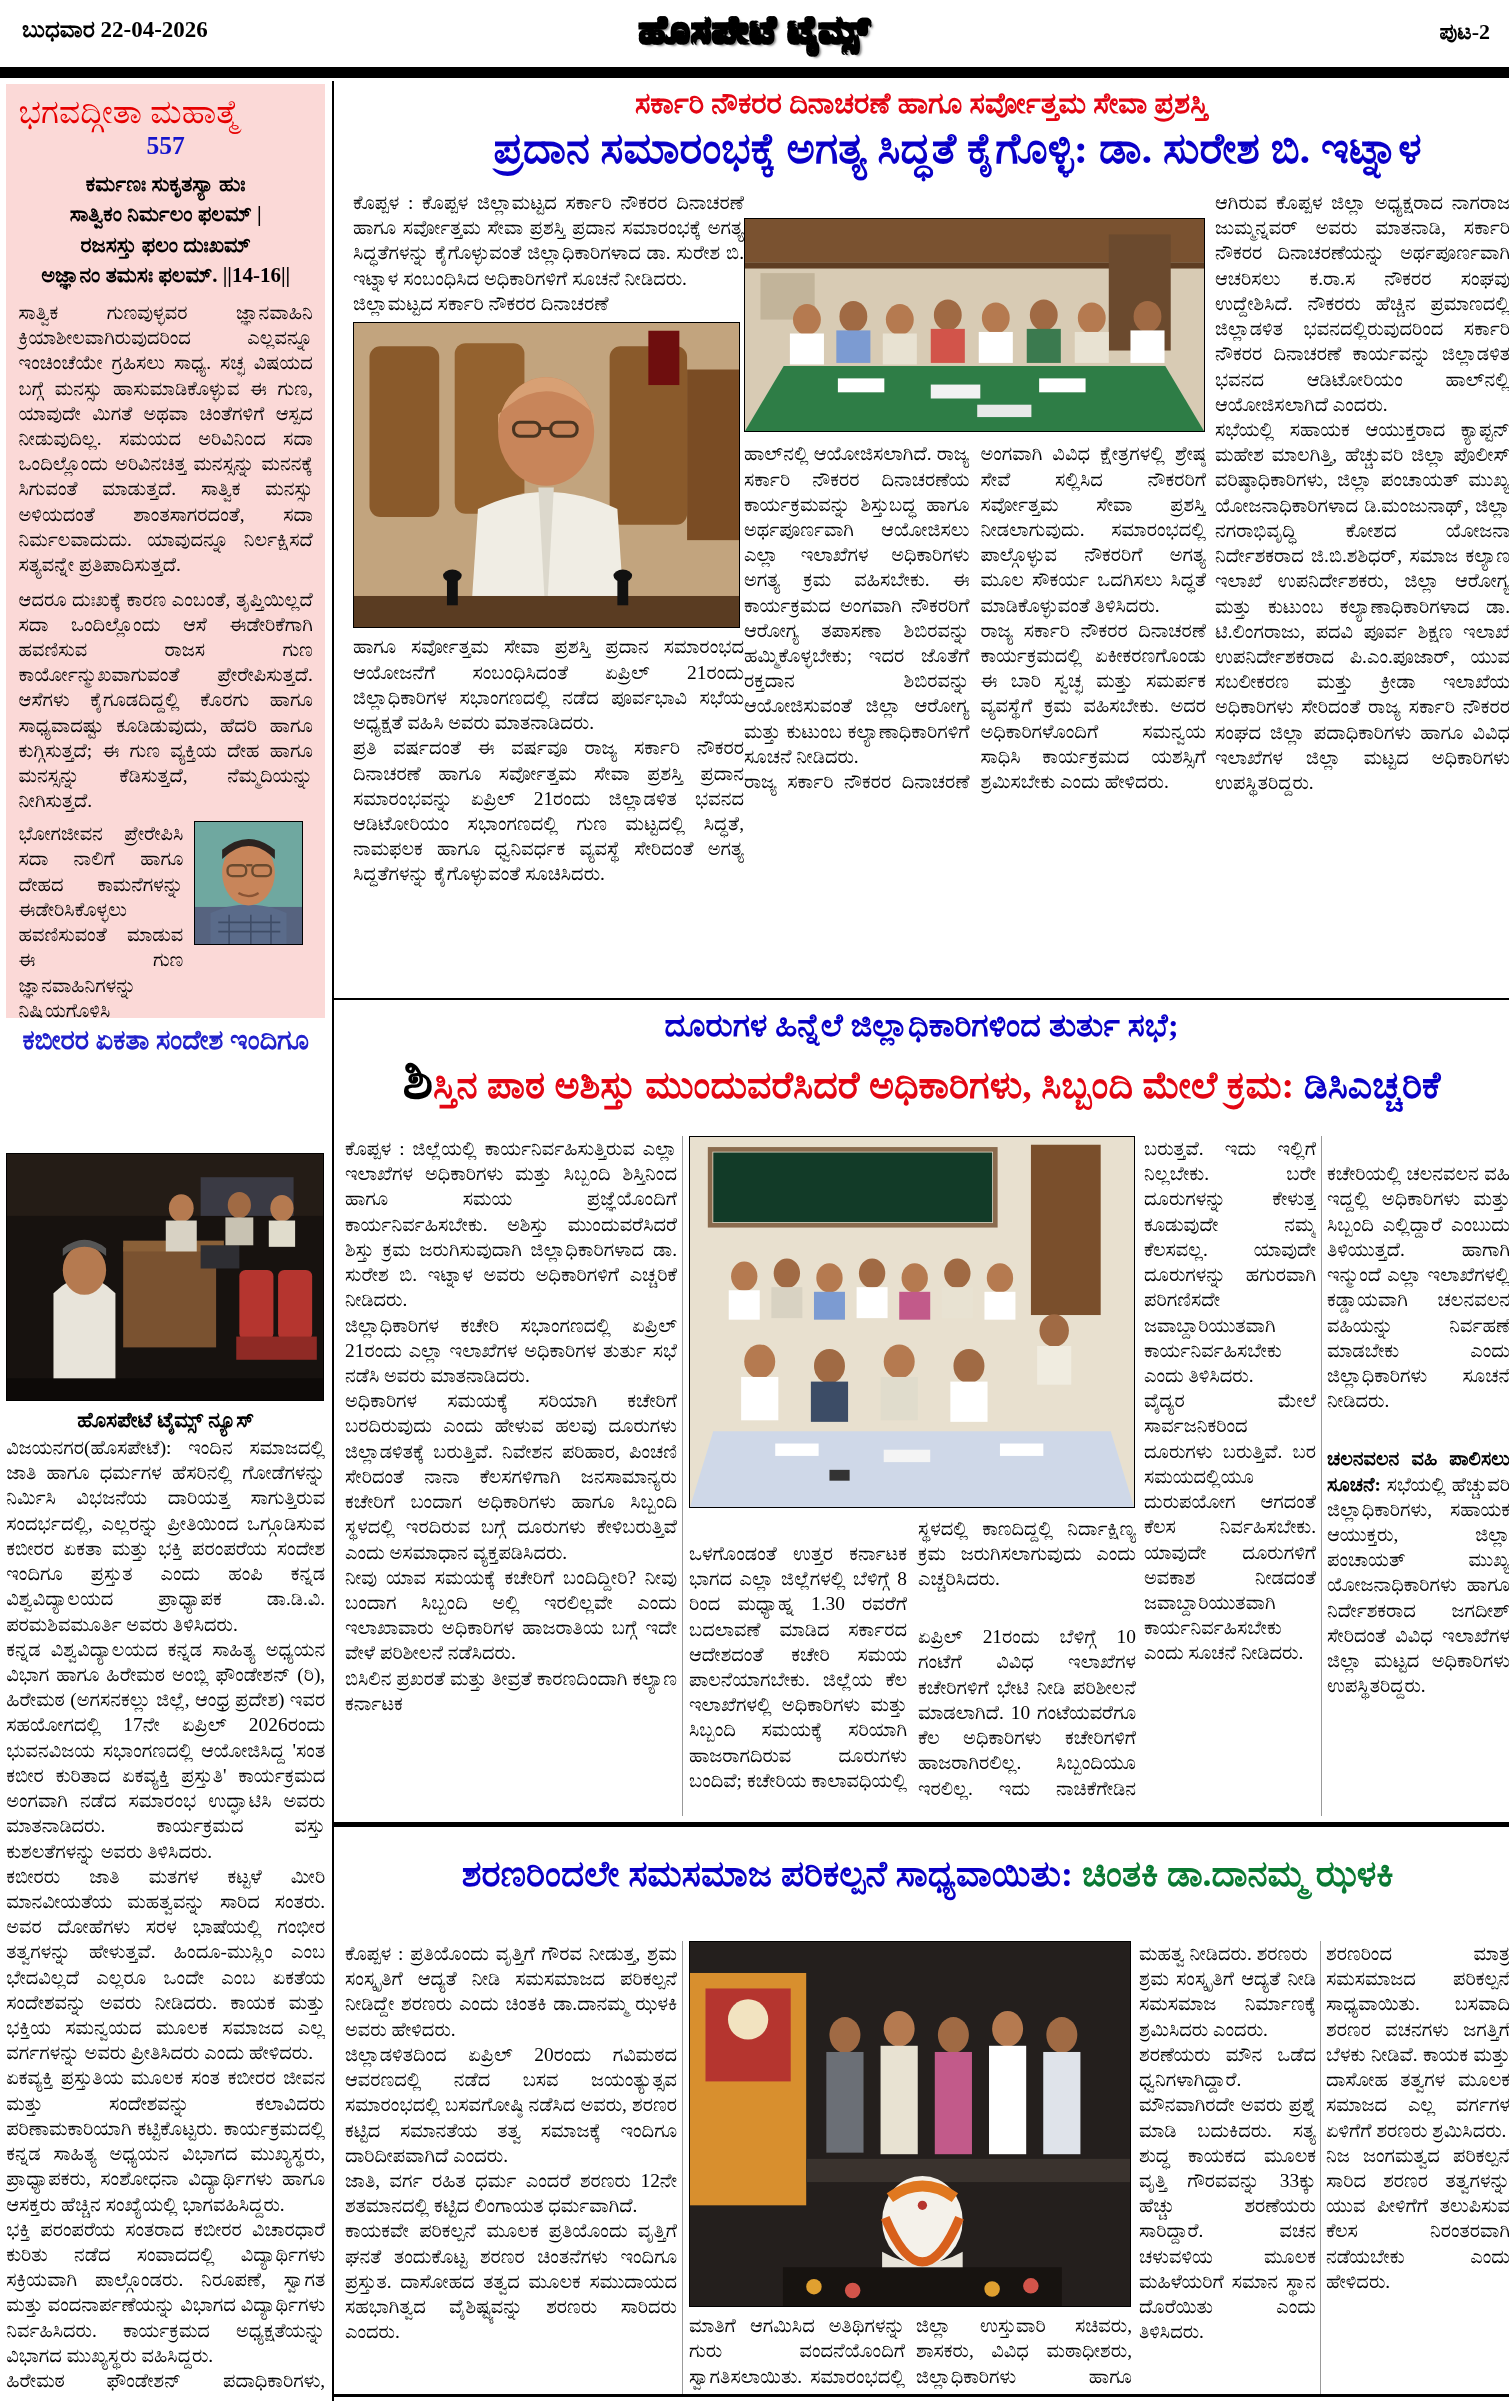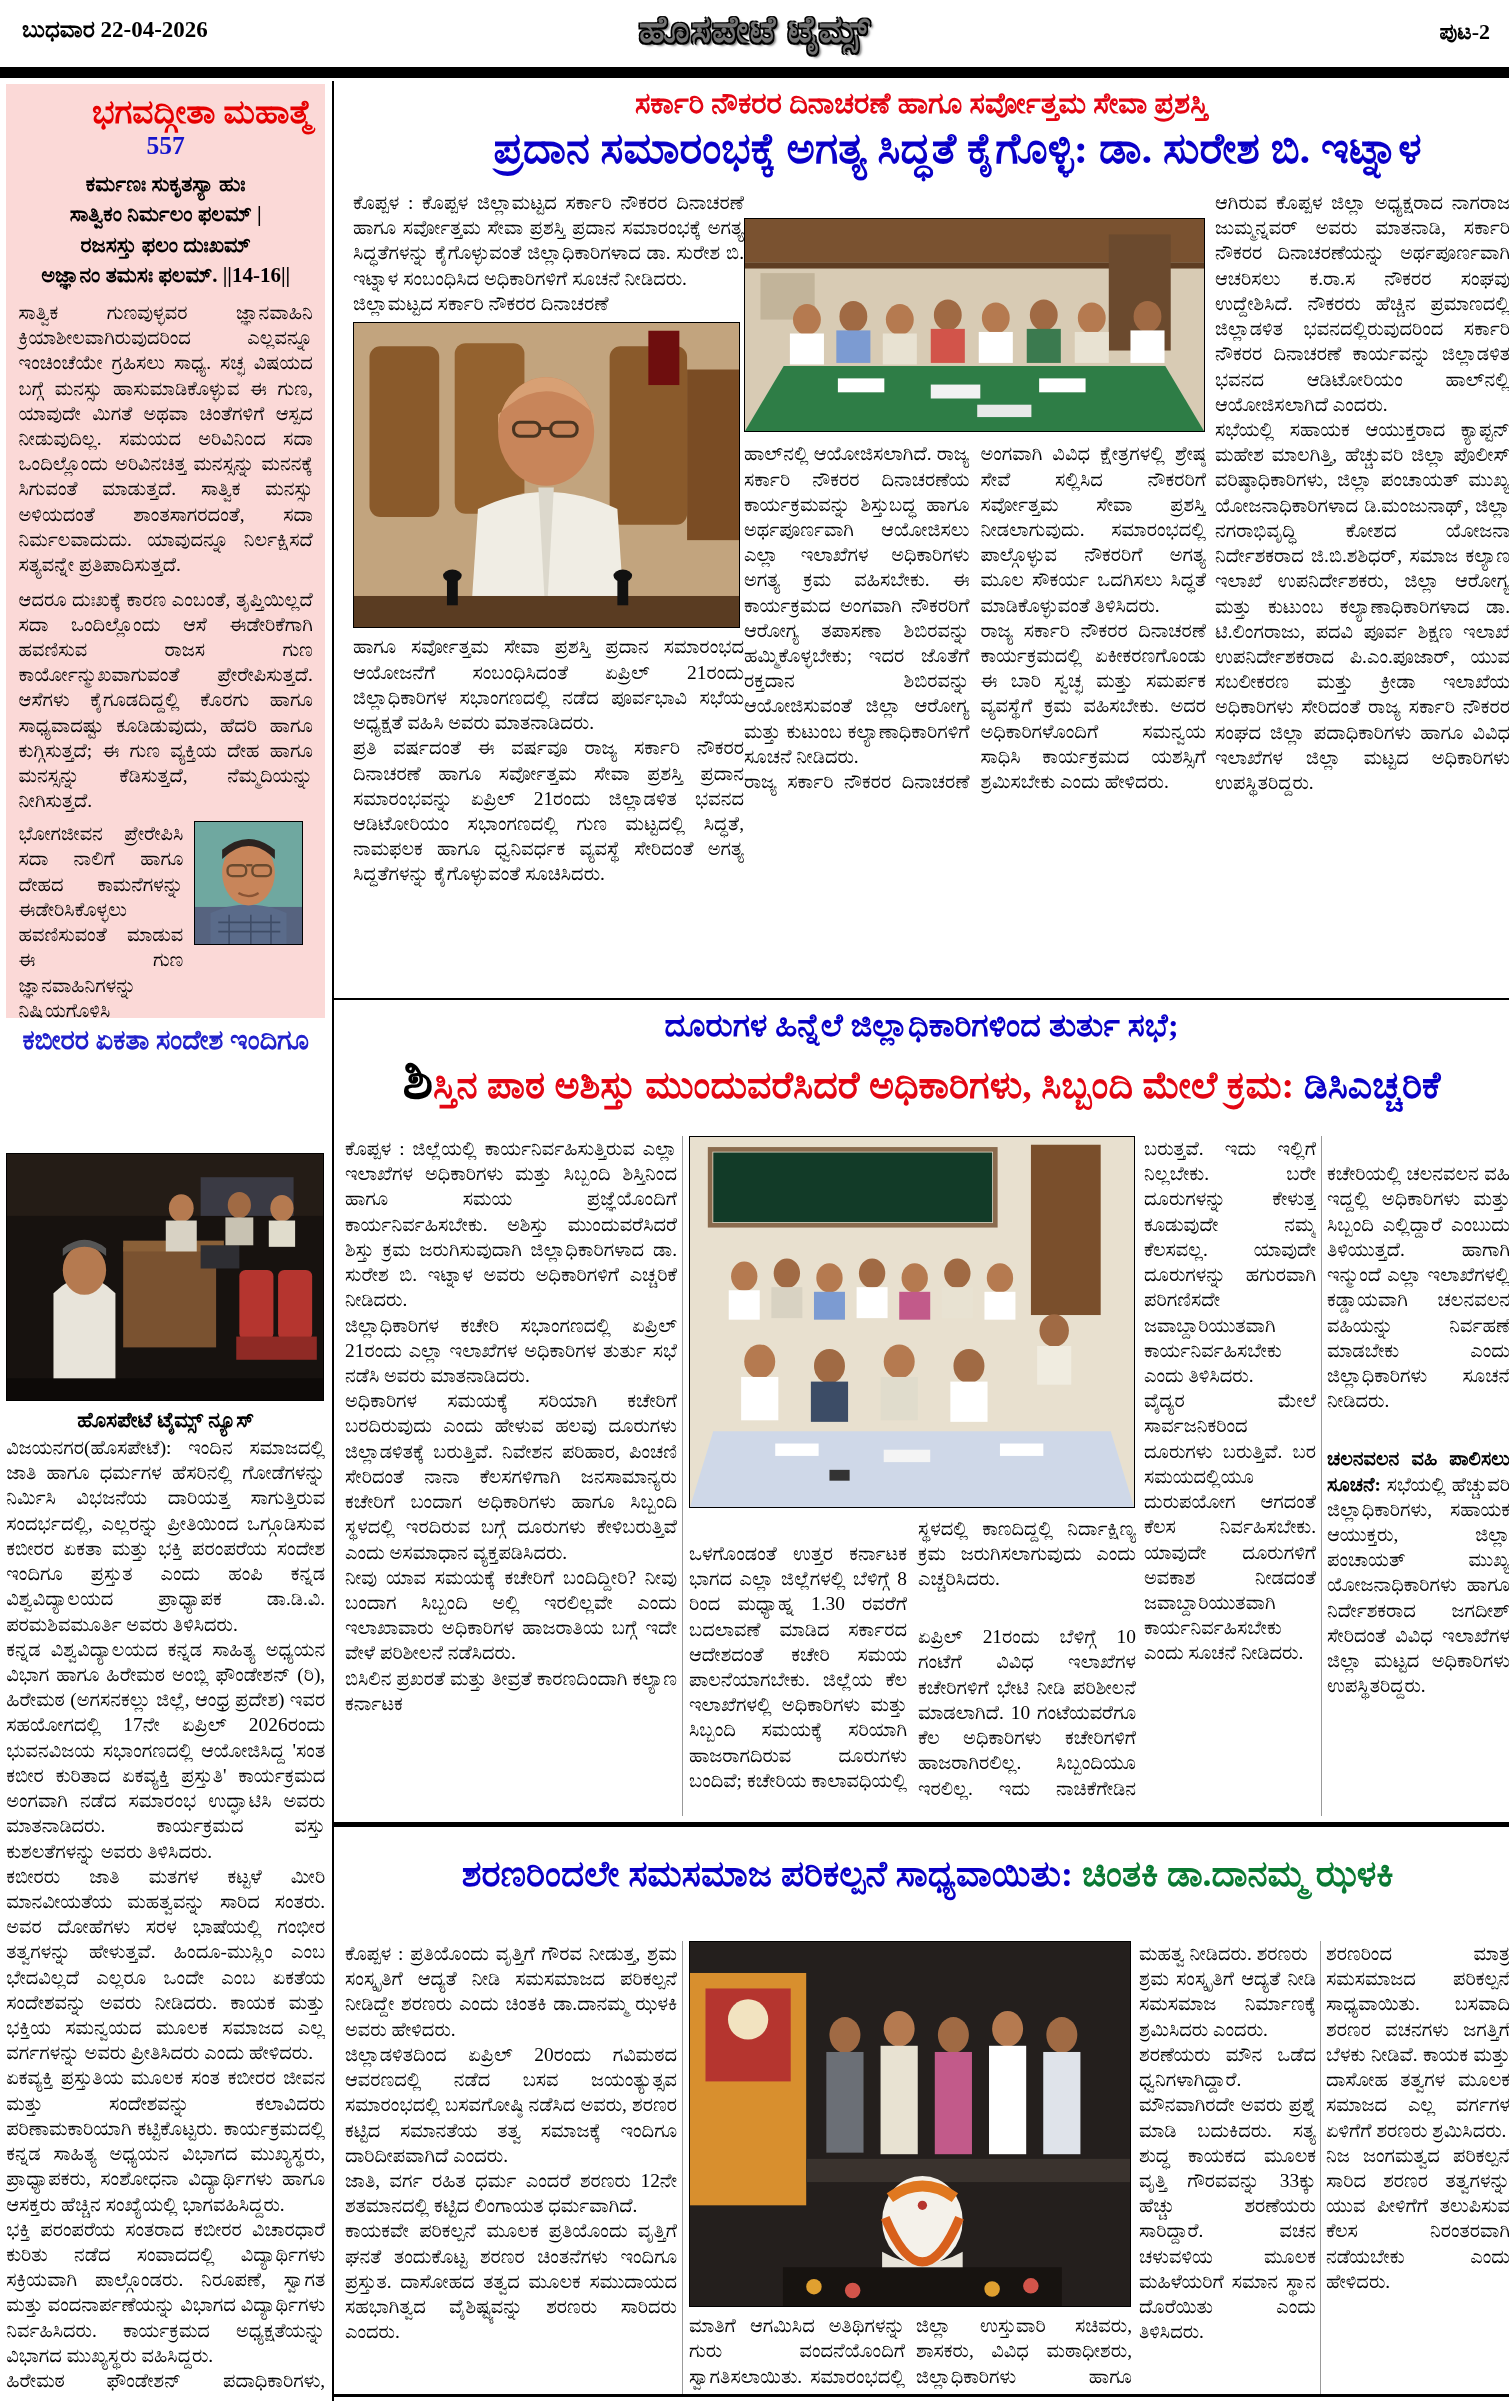--- a/index.html
+++ b/index.html
@@ -5,31 +5,31 @@
   html,body{margin:0;padding:0;background:#e9e9e9;}
   #paper{position:relative;width:1510px;height:2401px;background:#ffffff;margin:0 auto;
          font-family:"Liberation Serif","DejaVu Serif",serif;color:#000;overflow:hidden;}
   .abs{position:absolute;}
   .rule{background:#000;}
   .bold{font-weight:normal;margin-top:28px;}
   
   .hdr-date{left:22px;top:17px;font-size:23px;font-weight:bold;}
   .hdr-page{right:20px;top:18.6px;font-size:22px;font-weight:bold;position:absolute;}
   .masthead{left:0;top:7.7px;width:100%;text-align:center;font-size:37px;font-weight:bold;
-            color:#737373;letter-spacing:1.5px;
+            color:#000000;letter-spacing:1.5px;
             text-shadow:-1.5px -1.5px 0 #000,1.5px -1.5px 0 #000,-1.5px 1.5px 0 #000,1.5px 1.5px 0 #000,3.1px 3.1px 2.3px #777;}
   
   .body-txt{font-size:19.4px;line-height:1.30;text-align:justify;white-space:pre-line;overflow:hidden;}
   .col{position:absolute;overflow:hidden;}
   .photo{border:1.5px solid #000;background:#888;overflow:hidden;}
   .photo svg{display:block;width:100%;height:100%;}
   
   .gita-box{left:6.2px;top:84px;width:319px;height:934px;background:#fbd9d7;box-sizing:border-box;
             padding:11px 12.4px;overflow:hidden;}
-  .gita-title{color:#e60000;font-size:33px;font-weight:bold;text-align:right;line-height:1.05;}
+  .gita-title{color:#e60000;font-size:33px;font-weight:normal;text-align:left;line-height:1.05;}
   .gita-num{color:#1414cc;font-size:25.6px;font-weight:bold;text-align:center;margin:1.5px 0 7.7px 0;}
   .gita-verse{font-size:21px;line-height:1.45;text-align:center;font-weight:bold;}
   .gita-p{font-size:19.4px;line-height:1.3;text-align:justify;margin-top:9.3px;white-space:pre-line;}
   .gita-flex{display:flex;margin-top:7.7px;}
   .gita-flex .lft{width:56%;}
   .gita-flex .rgt{width:44%;text-align:center;}
   .author-photo{width:107px;height:122px;border:1.5px solid #000;margin:0 auto;overflow:hidden;}
   .author-photo svg{display:block;width:100%;height:100%;}
   
   .a1-kicker{left:333px;top:87px;width:1177px;text-align:center;color:#e30613;font-size:29px;font-weight:bold;}

